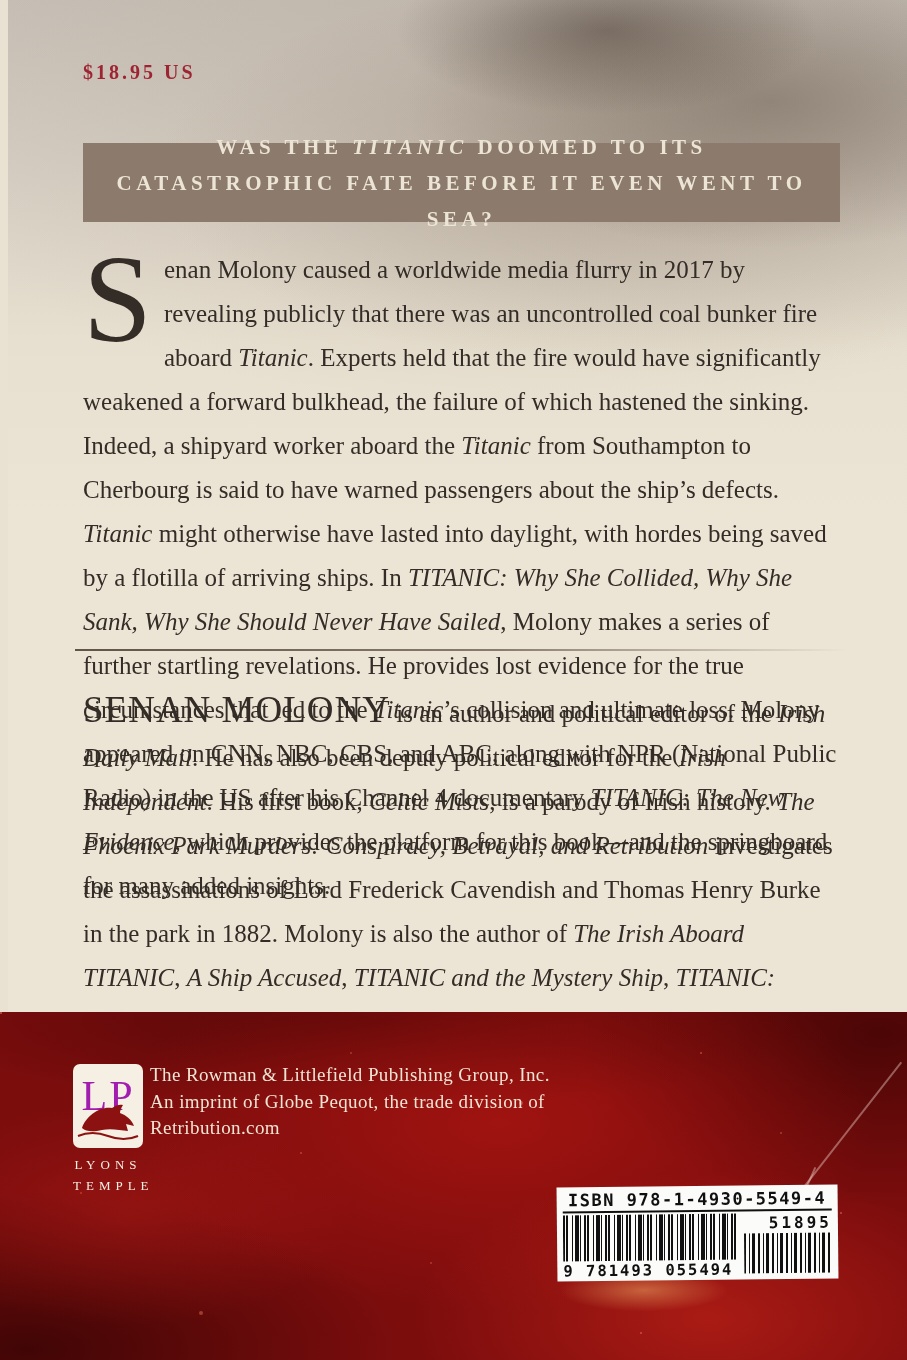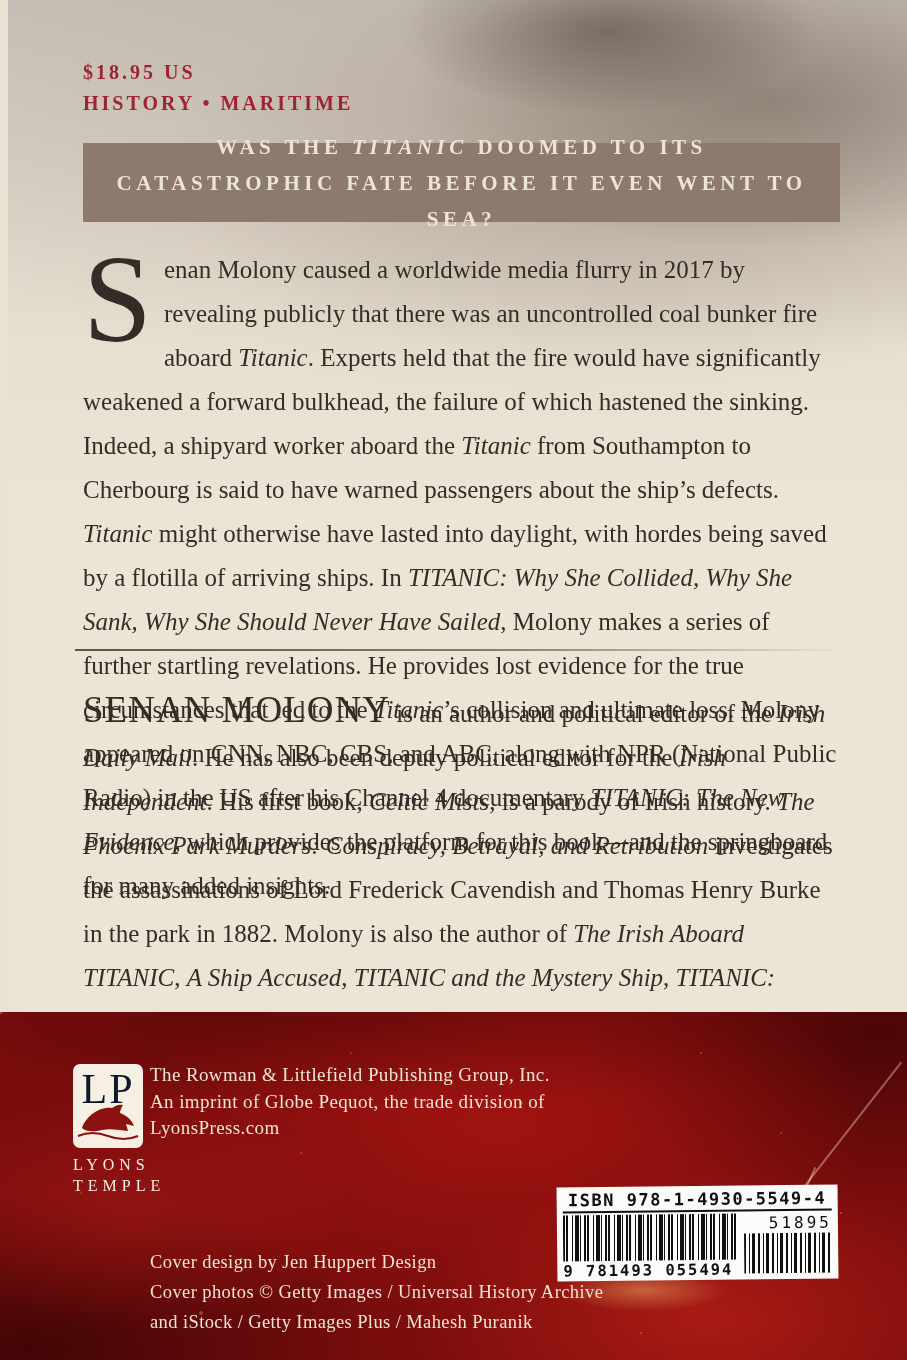--- a/index.html
+++ b/index.html
@@ -59,24 +59,24 @@
       80px 180px 0 rgba(255,120,90,.4), 780px 120px 0 rgba(255,130,100,.4),
       350px 40px 0 rgba(255,140,100,.35), 560px 200px 0 rgba(255,130,90,.4);}
   .crack1,.crack2{position:absolute;background:rgba(255,235,225,.38);width:2px;border-radius:2px;}
   .crack1{height:190px;left:842px;top:30px;transform:rotate(38deg);}
   .crack2{height:120px;left:790px;top:150px;transform:rotate(24deg);}
 
   
   .logo{position:absolute;left:73px;top:52px;width:70px;text-align:center;}
   .logo-box{width:70px;height:84px;background:#f6efe4;border-radius:7px;position:relative;
     overflow:hidden;}
-  .logo-monogram{font-size:42px;line-height:40px;color:#0f172a;letter-spacing:2px;
-    padding-top:5px;font-family:"Liberation Serif",serif;}
+  .logo-monogram{font-size:42px;line-height:40px;color:#a21caf;letter-spacing:2px;
+    padding-top:12px;font-family:"Liberation Serif",serif;}
   .logo-fish{position:absolute;left:3px;bottom:4px;width:64px;height:42px;}
-  .logo-name{color:#f6efe4;font-size:16px;letter-spacing:5px;line-height:21px;margin-top:6px;}
+  .logo-name{color:#f6efe4;font-size:13px;letter-spacing:5px;line-height:21px;margin-top:6px;}
 
   .imprint{position:absolute;left:150px;top:50px;font-size:19px;line-height:26.5px;
     letter-spacing:.4px;color:#f0e5d5;}
   .distributed{position:absolute;left:150px;top:148px;font-size:19px;line-height:26px;
     letter-spacing:.4px;color:#f0e5d5;}
   .distributed .nbn{font-size:20.5px;letter-spacing:1px;}
   .credits{position:absolute;left:150px;top:235px;font-size:18.5px;line-height:30px;
     letter-spacing:.4px;color:#f0e5d5;}
 
   
@@ -86,33 +86,32 @@
   .isbn-label{font-size:17px;font-weight:bold;text-align:center;letter-spacing:1.5px;
     border-bottom:2px solid #101010;padding-bottom:1px;white-space:nowrap;}
   .bars-row{display:flex;margin-top:2px;}
   .bars-main-wrap{width:175px;}
   .bars-main{height:46px;
     background:repeating-linear-gradient(90deg,#101010 0 2px,#fbfbf9 2px 3px,#101010 3px 5px,
       #fbfbf9 5px 9px,#101010 9px 10px,#fbfbf9 10px 12px,#101010 12px 16px,#fbfbf9 16px 17px,
       #101010 17px 18px,#fbfbf9 18px 21px);}
   .ean-digits{font-size:15.5px;font-weight:bold;letter-spacing:2px;margin-top:1px;white-space:nowrap;}
   .bars-supp-wrap{width:88px;margin-left:6px;text-align:right;}
-  .supp-code{font-size:16px;font-weight:normal;letter-spacing:3px;}
+  .supp-code{font-size:16px;font-weight:bold;letter-spacing:3px;}
   .bars-supp{height:40px;margin-top:1px;
     background:repeating-linear-gradient(90deg,#101010 0 2px,#fbfbf9 2px 5px,#101010 5px 6px,
       #fbfbf9 6px 8px,#101010 8px 11px,#fbfbf9 11px 14px);}
 </style>
 </head>
 <body>
 
 <div class="top-area">
 
   <div class="price-block">
     <div>$18.95 US</div>
-    <div>HISTORY • MARITIME</div>
   </div>
 
   <div class="banner">
     <div><span>WAS THE </span><span class="it">TITANIC</span><span> DOOMED TO ITS CATASTROPHIC FATE BEFORE IT EVEN WENT TO SEA?</span></div>
   </div>
 
   <div class="synopsis">
     <span class="dropcap">S</span><span><span>enan Molony caused a worldwide media flurry in 2017 by revealing publicly that there was an uncontrolled coal bunker fire aboard </span><span class="it">Titanic</span><span>. Experts held that the fire would have significantly weakened a forward bulkhead, the failure of which hastened the sinking. Indeed, a shipyard worker aboard the </span><span class="it">Titanic</span><span> from Southampton to Cherbourg is said to have warned passengers about the ship’s defects. </span><span class="it">Titanic</span><span> might otherwise have lasted into daylight, with hordes being saved by a flotilla of arriving ships. In </span><span class="it">TITANIC: Why She Collided, Why She Sank, Why She Should Never Have Sailed</span><span>, Molony makes a series of further startling revelations. He provides lost evidence for the true circumstances that led to the </span><span class="it">Titanic</span><span>’s collision and ultimate loss. Molony appeared on CNN, NBC, CBS, and ABC, along with NPR (National Public Radio) in the US after his Channel 4 documentary </span><span class="it">TITANIC: The New Evidence</span><span>, which provides the platform for this book—and the springboard for many added insights.</span></span>
   </div>
 
@@ -138,29 +137,24 @@
     </div>
     <div class="logo-name">
       <div>LYONS</div>
       <div>TEMPLE</div>
     </div>
   </div>
 
   <div class="imprint">
     <div>The Rowman &amp; Littlefield Publishing Group, Inc.</div>
     <div>An imprint of Globe Pequot, the trade division of</div>
-    <div>LyonsPress.com</div>
+    <div>Retribution.com</div>
   </div>
 
 
-  <div class="credits">
-    <div>Cover design by Jen Huppert Design</div>
-    <div>Cover photos © Getty Images / Universal History Archive</div>
-    <div>and iStock / Getty Images Plus / Mahesh Puranik</div>
-  </div>
 
   <div class="barcode-box">
     <div class="isbn-label">ISBN 978-1-4930-5549-4</div>
     <div class="bars-row">
       <div class="bars-main-wrap">
         <div class="bars-main"></div>
         <div class="ean-digits">9 781493 055494</div>
       </div>
       <div class="bars-supp-wrap">
         <div class="supp-code">51895</div>

